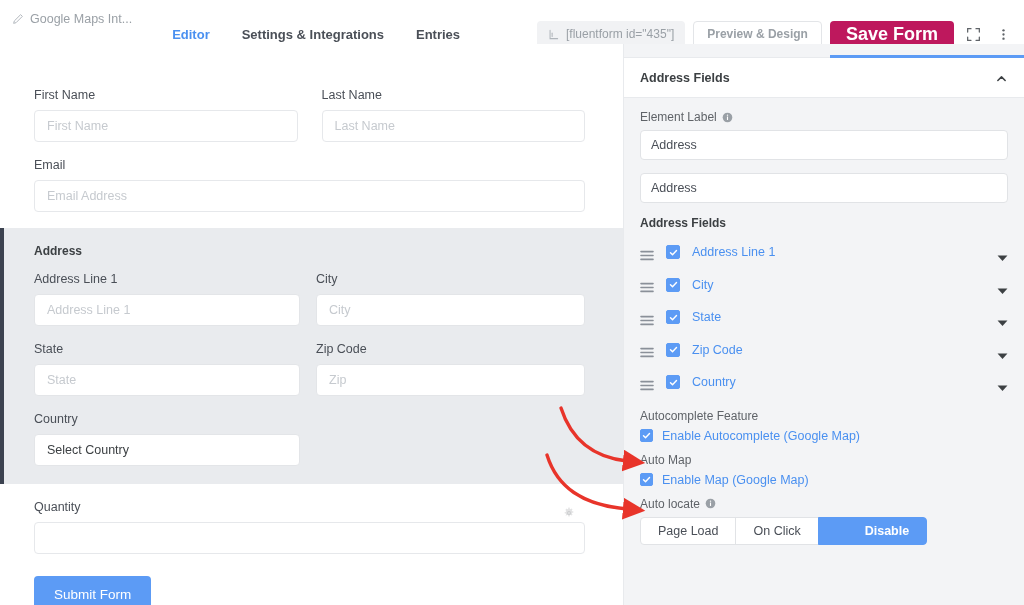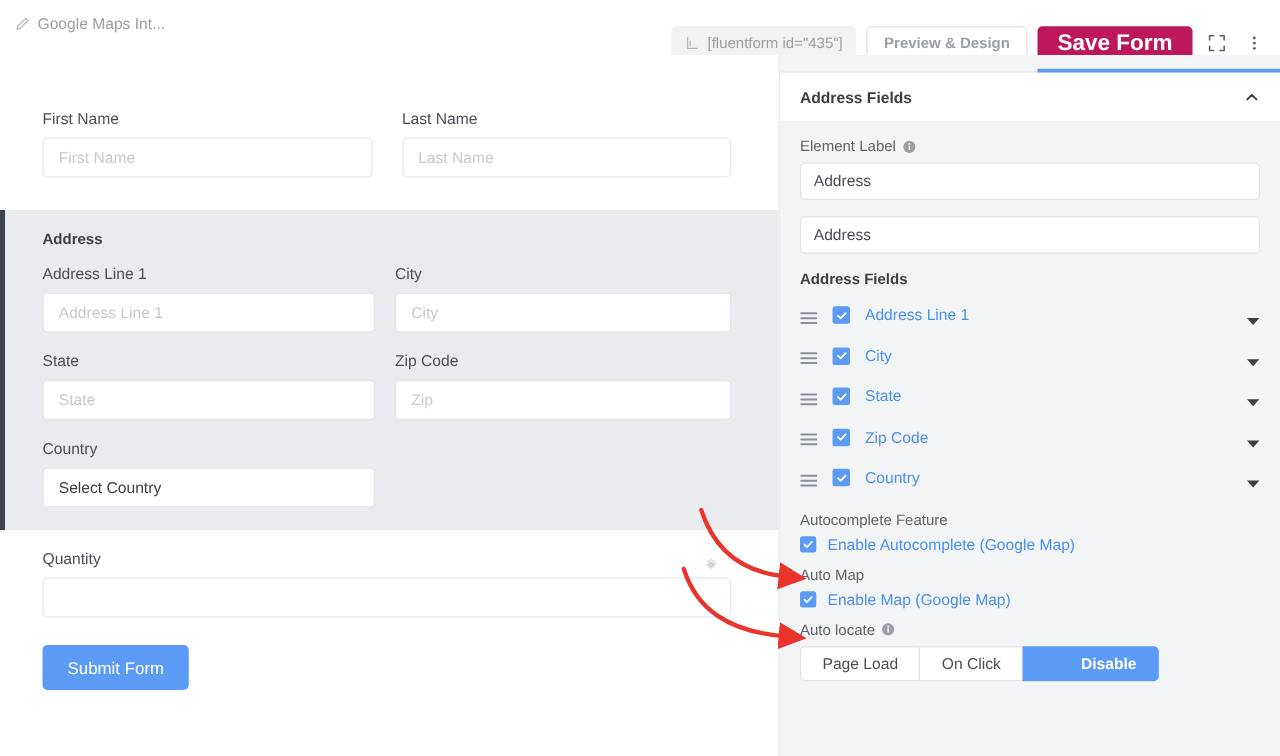--- a/index.html
+++ b/index.html
@@ -187,20 +187,31 @@
   <div class="topbar">
     <div class="brand">
       <span class="pencil-icon">
         <svg viewBox="0 0 16 16" width="12" height="12" fill="none" stroke="#b0b5bb" stroke-width="1.3">
           <path d="M11.5 2.2 13.8 4.5 5.4 12.9 2.2 13.8 3.1 10.6z"></path>
         </svg>
       </span>
       <span>Google Maps Int...</span>
     </div>
 
+    <div class="topnav">
+      <div class="topnav-item active">
+        <span>Editor</span>
+      </div>
+      <div class="topnav-item">
+        <span>Settings &amp; Integrations</span>
+      </div>
+      <div class="topnav-item">
+        <span>Entries</span>
+      </div>
+    </div>
 
     <div class="topbar-right">
       <div class="shortcode">
         <span class="sc-icon">
           <svg viewBox="0 0 16 16" width="11" height="11" fill="none" stroke="#b0b5bb" stroke-width="1.5">
             <path d="M3 2v12h11" stroke-linecap="round"></path>
             <path d="M6 11V6" stroke-linecap="round"></path>
           </svg>
         </span>
         <span>[fluentform id="435"]</span>
@@ -240,20 +251,26 @@
           </div>
         </div>
         <div class="col fld-block">
           <span class="fld-label">Last Name</span>
           <div class="fld-input">
             <span class="ph">Last Name</span>
           </div>
         </div>
       </div>
 
+      <div class="fld-block">
+        <span class="fld-label">Email</span>
+        <div class="fld-input">
+          <span class="ph">Email Address</span>
+        </div>
+      </div>
 
       
       <div class="addr-group">
         <div class="addr-title">Address</div>
 
         <div class="row">
           <div class="addr-col-narrow fld-block">
             <span class="fld-label">Address Line 1</span>
             <div class="fld-input">
               <span class="ph">Address Line 1</span>

